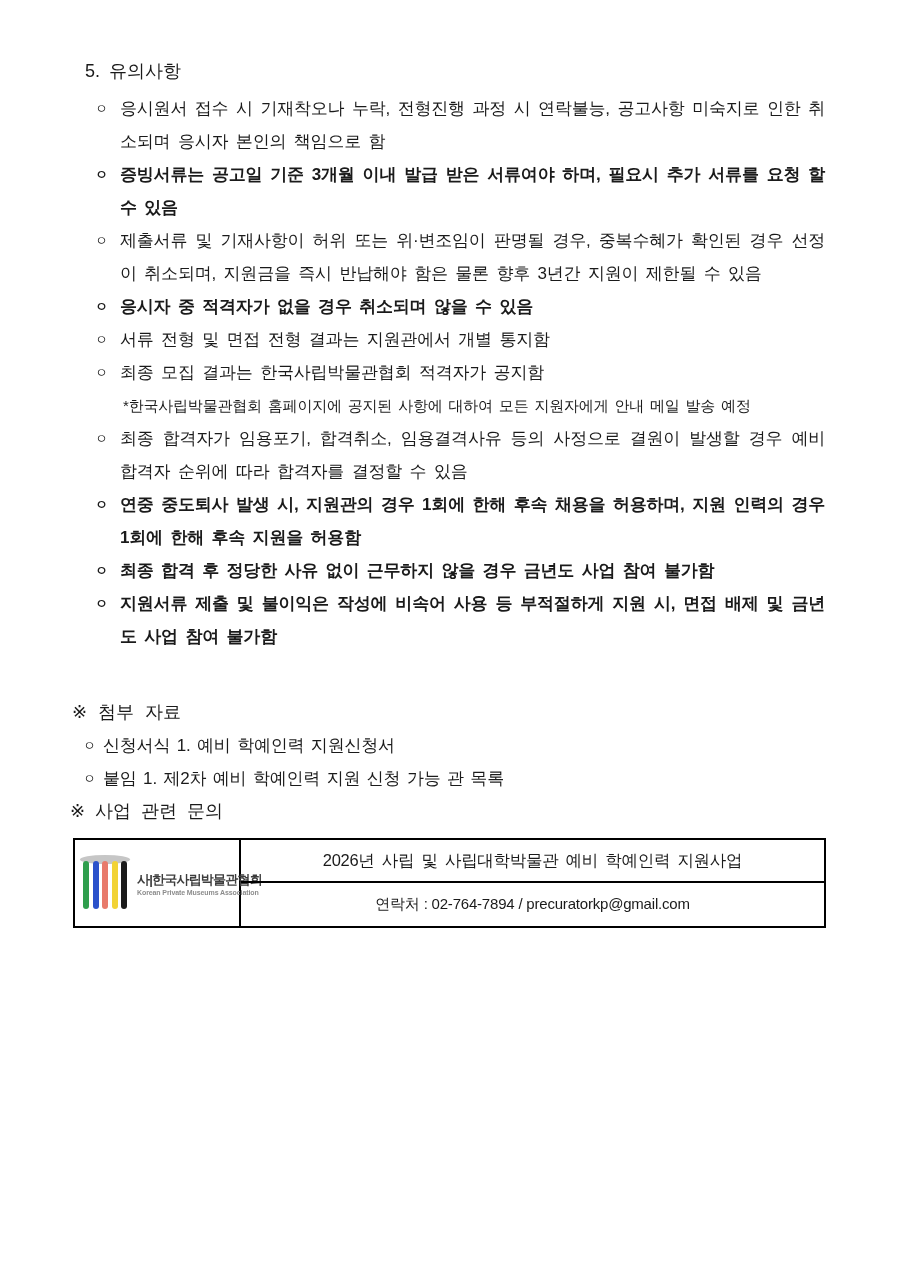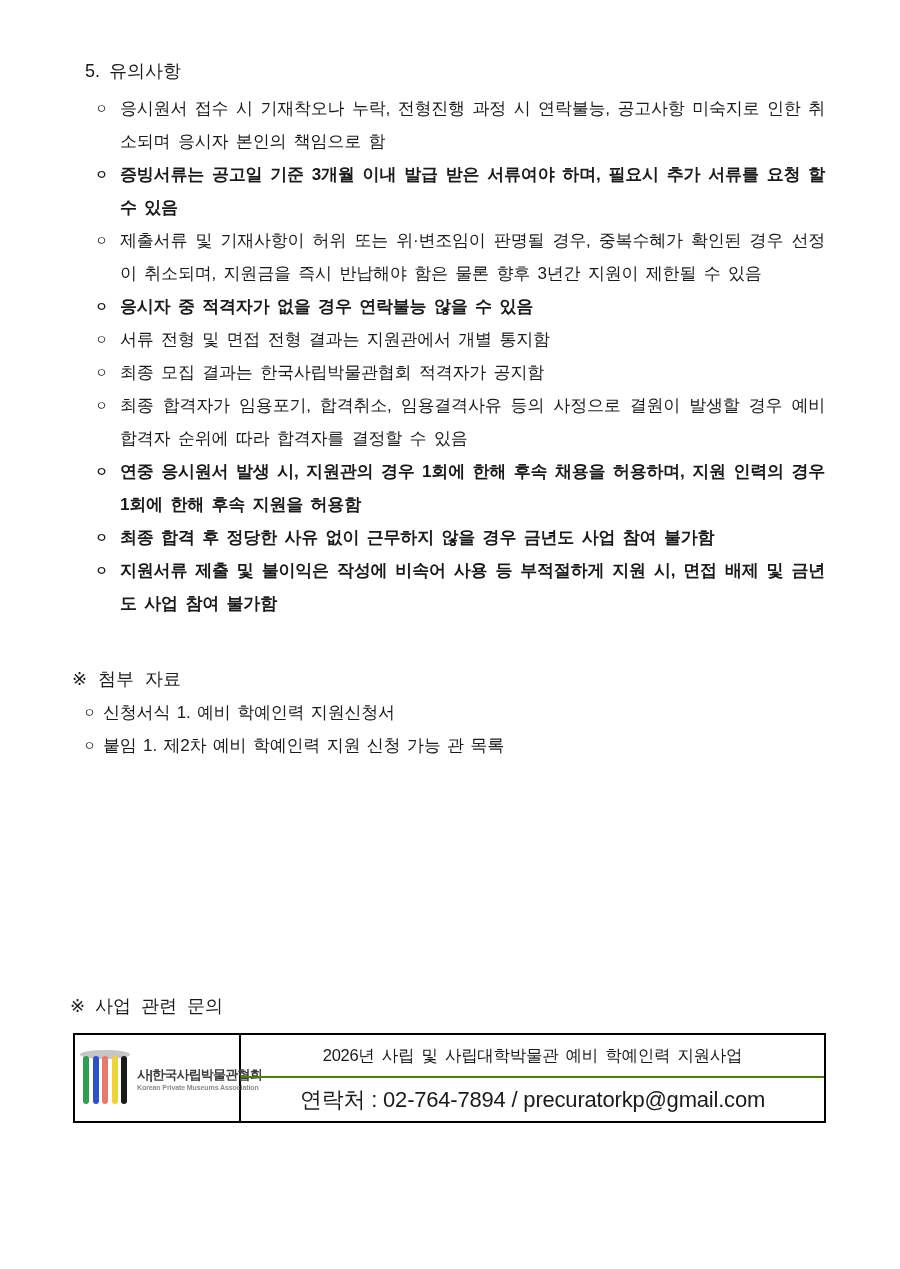--- a/index.html
+++ b/index.html
@@ -66,21 +66,21 @@
   }
   .a-item .marker {
     flex: 0 0 28px;
     padding-left: 8px;
     font-size: 13px;
     line-height: 33px;
   }
   .a-item .txt { flex: 1 1 auto; word-spacing: 2px; letter-spacing: -0.2px; }
 
   
-  .contact { margin-top: 228px; }
+  .contact { }
   .contact .section-heading { margin-left: -5px; word-spacing: 5px; }
   .contact-table {
     margin-top: 10px;
     margin-left: -2px;
     width: 753px;
     display: grid;
     grid-template-columns: 166px 1fr;
     grid-template-rows: 43px 43px;
     border: 2px solid #000000;
     background: #ffffff;
@@ -88,33 +88,33 @@
   .cell-logo {
     grid-row: 1 / span 2;
     border-right: 2px solid #000000;
     display: flex;
     align-items: center;
     justify-content: center;
     gap: 6px;
     padding: 6px 4px;
   }
   .cell-title {
-    border-bottom: 2px solid #4d7c0f;
+    border-bottom: 2px solid #000000;
     display: flex;
     align-items: center;
     justify-content: center;
     font-size: 16.5px;
     word-spacing: 3px;
     letter-spacing: -0.3px;
   }
   .cell-contact {
     display: flex;
     align-items: center;
     justify-content: center;
-    font-size: 22px;
+    font-size: 15px;
     letter-spacing: -0.2px;
   }
 
   
   .logo-mark { position: relative; width: 52px; height: 60px; flex: 0 0 auto; }
   .logo-roof {
     position: absolute;
     top: 2px; left: 1px;
     width: 50px; height: 9px;
     border-radius: 50%;
@@ -159,37 +159,38 @@
       <div class="n-item bold">
         <span class="marker">ㅇ</span>
         <span class="txt">증빙서류는 공고일 기준 3개월 이내 발급 받은 서류여야 하며, 필요시 추가 서류를 요청 할 수 있음</span>
       </div>
       <div class="n-item">
         <span class="marker">ㅇ</span>
         <span class="txt">제출서류 및 기재사항이 허위 또는 위·변조임이 판명될 경우, 중복수혜가 확인된 경우 선정이 취소되며, 지원금을 즉시 반납해야 함은 물론 향후 3년간 지원이 제한될 수 있음</span>
       </div>
       <div class="n-item bold">
         <span class="marker">ㅇ</span>
-        <span class="txt">응시자 중 적격자가 없을 경우 연락불능 않을 수 있음</span>
+        <span class="txt">응시자 중 적격자가 없을 경우 취소되며 않을 수 있음</span>
       </div>
       <div class="n-item">
         <span class="marker">ㅇ</span>
         <span class="txt">서류 전형 및 면접 전형 결과는 지원관에서 개별 통지함</span>
       </div>
       <div class="n-item">
         <span class="marker">ㅇ</span>
         <span class="txt">최종 모집 결과는 한국사립박물관협회 적격자가 공지함</span>
       </div>
+      <div class="n-subnote">*한국사립박물관협회 홈페이지에 공지된 사항에 대하여 모든 지원자에게 안내 메일 발송 예정</div>
       <div class="n-item">
         <span class="marker">ㅇ</span>
         <span class="txt">최종 합격자가 임용포기, 합격취소, 임용결격사유 등의 사정으로 결원이 발생할 경우 예비 합격자 순위에 따라 합격자를 결정할 수 있음</span>
       </div>
       <div class="n-item bold">
         <span class="marker">ㅇ</span>
-        <span class="txt">연중 응시원서 발생 시, 지원관의 경우 1회에 한해 후속 채용을 허용하며, 지원 인력의 경우 1회에 한해 후속 지원을 허용함</span>
+        <span class="txt">연중 중도퇴사 발생 시, 지원관의 경우 1회에 한해 후속 채용을 허용하며, 지원 인력의 경우 1회에 한해 후속 지원을 허용함</span>
       </div>
       <div class="n-item bold">
         <span class="marker">ㅇ</span>
         <span class="txt">최종 합격 후 정당한 사유 없이 근무하지 않을 경우 금년도 사업 참여 불가함</span>
       </div>
       <div class="n-item bold">
         <span class="marker">ㅇ</span>
         <span class="txt">지원서류 제출 및 불이익은 작성에 비속어 사용 등 부적절하게 지원 시, 면접 배제 및 금년도 사업 참여 불가함</span>
       </div>
     </div>

